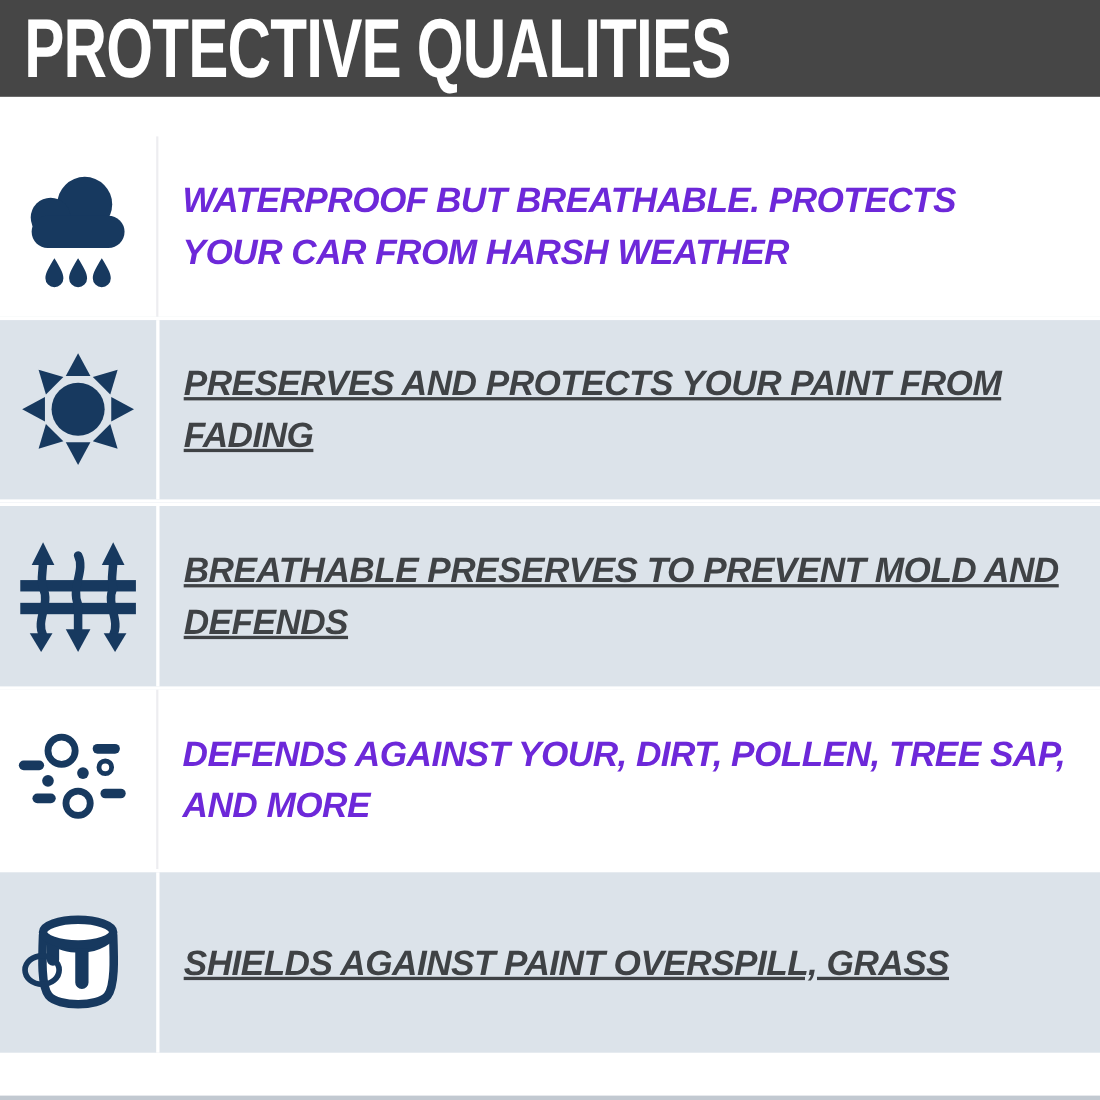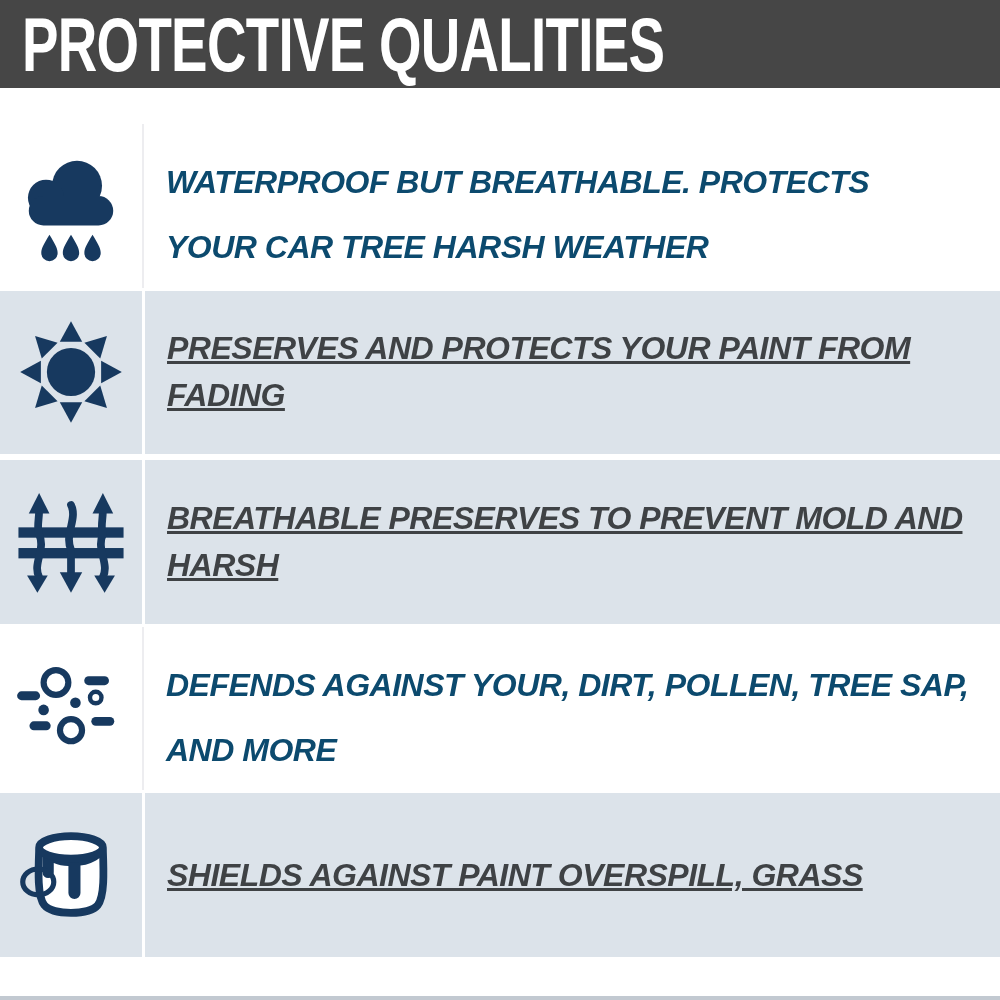--- a/index.html
+++ b/index.html
@@ -28,21 +28,21 @@
   }
   .row.light .icon-col{border-right:3px solid #ffffff;}
   .text-col{
     flex:1 1 auto;display:flex;flex-direction:column;justify-content:center;
     padding-left:22px;padding-right:20px;
   }
   .line{
     font-size:32px;font-weight:bold;font-style:italic;line-height:47px;
     letter-spacing:-0.5px;white-space:nowrap;
   }
-  .blue .line{color:#0c4a6e;margin-top:18px;}
+  .blue .line{color:#6d28d9;}
   .gray .line{color:#3f4245;text-decoration:underline;}
   .bottom-strip{flex:0 0 4px;height:4px;background:#c2c9d1;}
   svg{display:block;}
   .navy{fill:#17395f;}
   .navy-stroke{stroke:#17395f;fill:none;}
 </style>
 </head>
 <body>
 
 <div class="page">
@@ -61,21 +61,21 @@
             <circle cx="36" cy="58" r="21"></circle>
             <rect x="16" y="56" width="98" height="34" rx="17"></rect>
             <path transform="translate(40,116)" d="M0 -15 C5.5 -6 9.5 0.5 9.5 6 A9.5 9.5 0 1 1 -9.5 6 C-9.5 0.5 -5.5 -6 0 -15 Z"></path>
             <path transform="translate(65,116)" d="M0 -15 C5.5 -6 9.5 0.5 9.5 6 A9.5 9.5 0 1 1 -9.5 6 C-9.5 0.5 -5.5 -6 0 -15 Z"></path>
             <path transform="translate(90,116)" d="M0 -15 C5.5 -6 9.5 0.5 9.5 6 A9.5 9.5 0 1 1 -9.5 6 C-9.5 0.5 -5.5 -6 0 -15 Z"></path>
           </g>
         </svg>
       </div>
       <div class="text-col">
         <div class="line">WATERPROOF BUT BREATHABLE. PROTECTS</div>
-        <div class="line">YOUR CAR TREE HARSH WEATHER</div>
+        <div class="line">YOUR CAR FROM HARSH WEATHER</div>
       </div>
     </div>
 
     <div class="row light gray">
       <div class="icon-col">
         <svg width="112" height="112" viewBox="0 0 130 130">
           <g class="navy">
             <circle cx="65" cy="65" r="28"></circle>
             <polygon points="65,6 52,30 78,30"></polygon>
             <polygon points="65,124 52,100 78,100"></polygon>
@@ -111,21 +111,21 @@
             <polygon points="28,8 16,32 40,32"></polygon>
             <polygon points="102,8 90,32 114,32"></polygon>
             <polygon points="65,124 52,100 78,100"></polygon>
             <polygon points="26,124 14,104 38,104"></polygon>
             <polygon points="104,124 92,104 116,104"></polygon>
           </g>
         </svg>
       </div>
       <div class="text-col">
         <div class="line">BREATHABLE PRESERVES TO PREVENT MOLD AND</div>
-        <div class="line">HARSH</div>
+        <div class="line">DEFENDS</div>
       </div>
     </div>
 
     <div class="row blue">
       <div class="icon-col">
         <svg width="116" height="106" viewBox="0 0 130 120">
           <g class="navy-stroke" stroke-width="7">
             <circle cx="48" cy="30" r="14"></circle>
             <circle cx="65" cy="84" r="12.5"></circle>
           </g>

